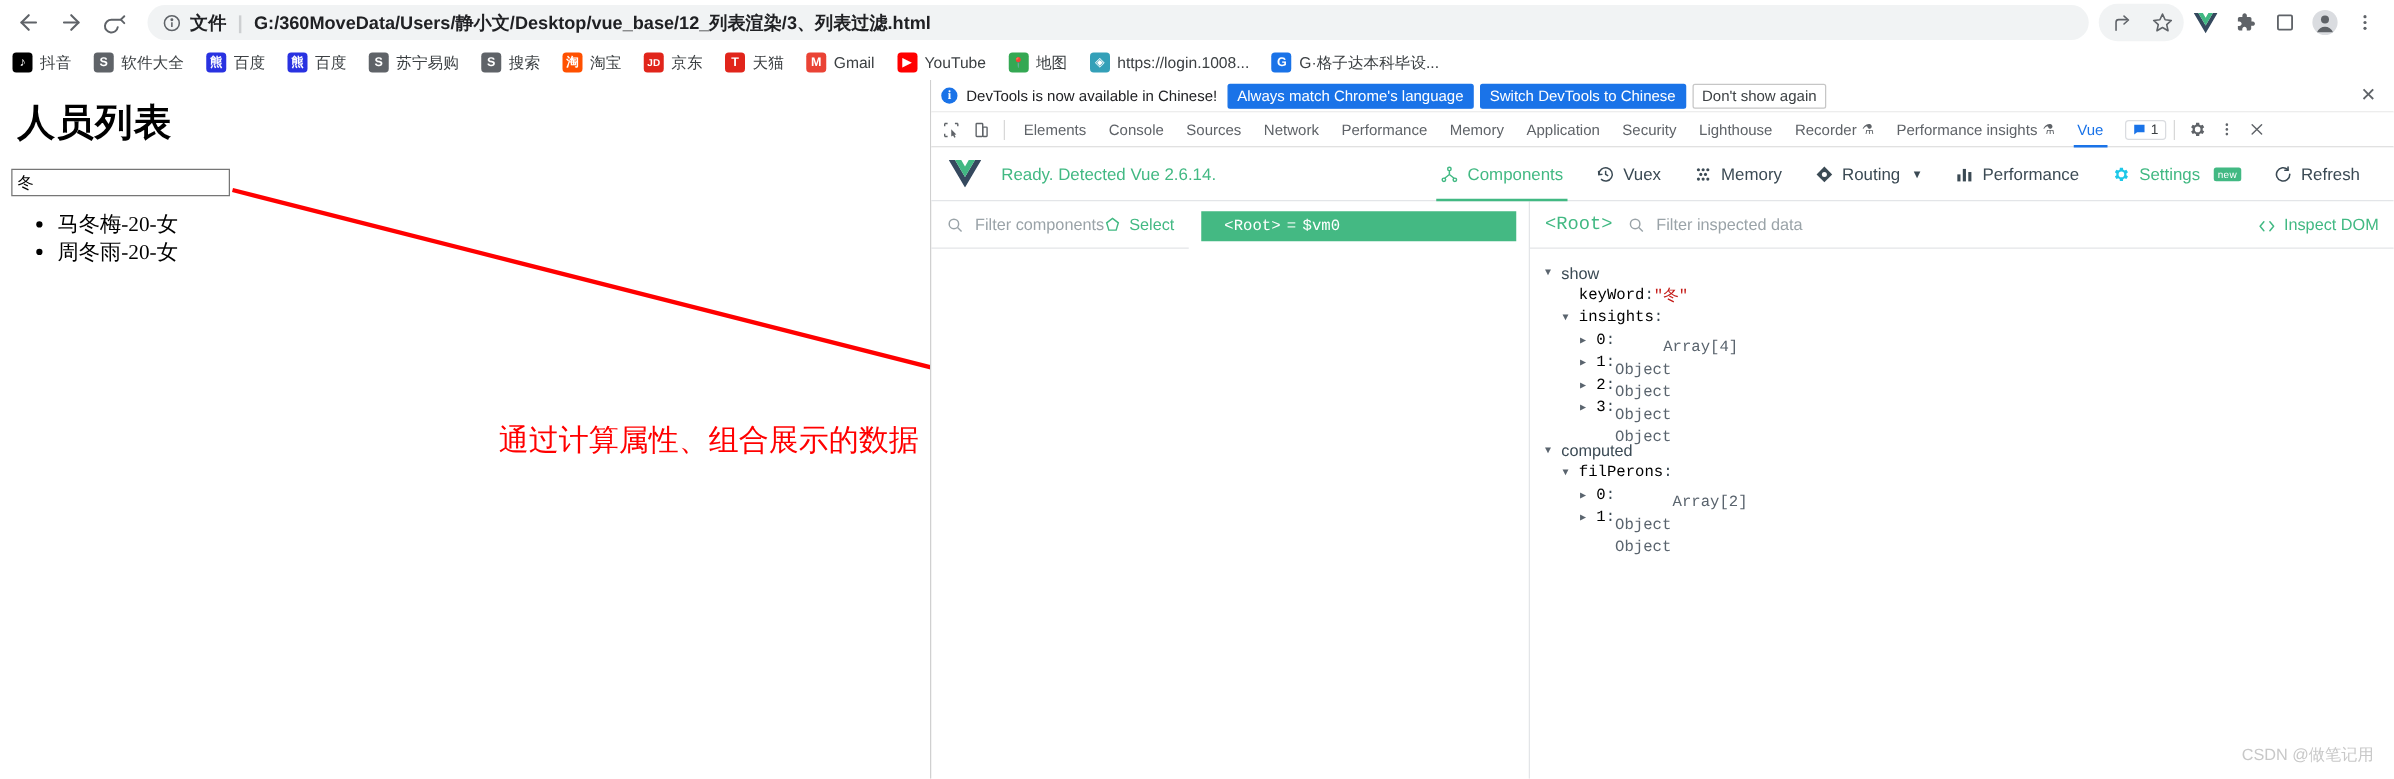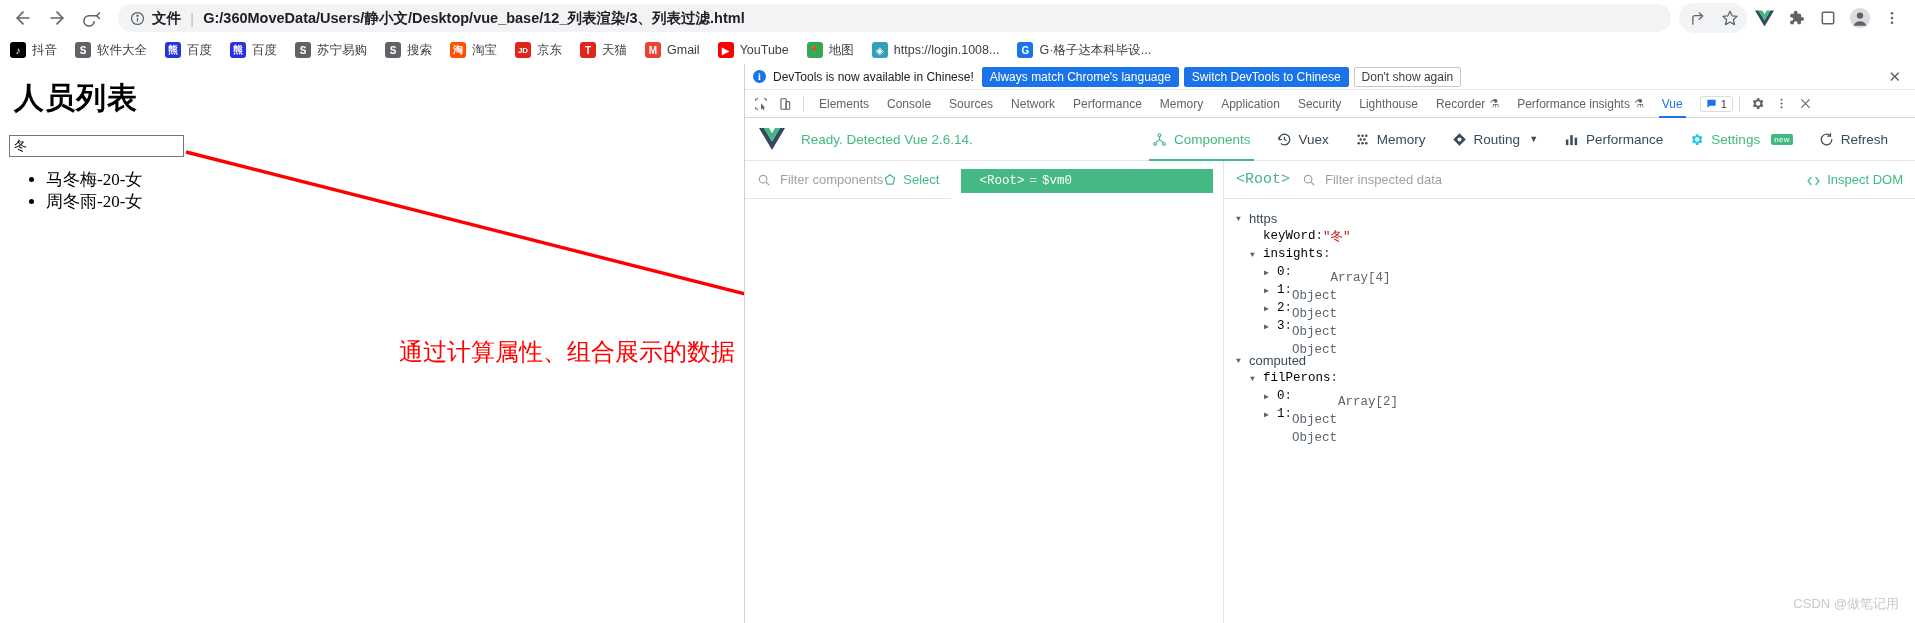--- a/index.html
+++ b/index.html
@@ -579,21 +579,21 @@
                   <polyline points="8 4 3 10 8 16"></polyline>
                   <polyline points="16 4 21 10 16 16"></polyline>
                 </svg>
             </span>
             <span>Inspect DOM</span>
           </span>
         </div>
         <div class="data-tree" id="data-tree">
             <div class="tr-row" style="margin-top: 0px;">
               <span class="caret">▼</span>
-              <span class="grp-name">https</span>
+              <span class="grp-name">show</span>
             </div>
             <div class="tr-row" style="padding-left: 14px;">
               <span class="caret"></span>
               <span class="k">keyWord</span>
               <span class="colon">: </span>
               <span class="v-str">"冬"</span>
             </div>
             <div class="tr-row" style="padding-left: 14px;">
               <span class="caret">▼</span>
               <span class="k">insights</span>

